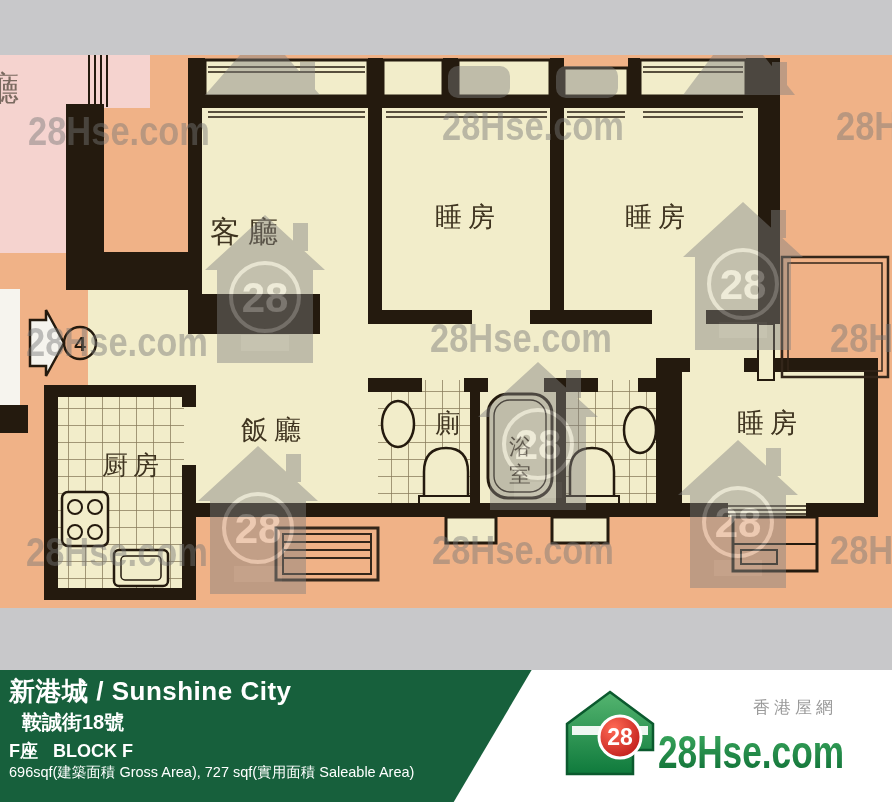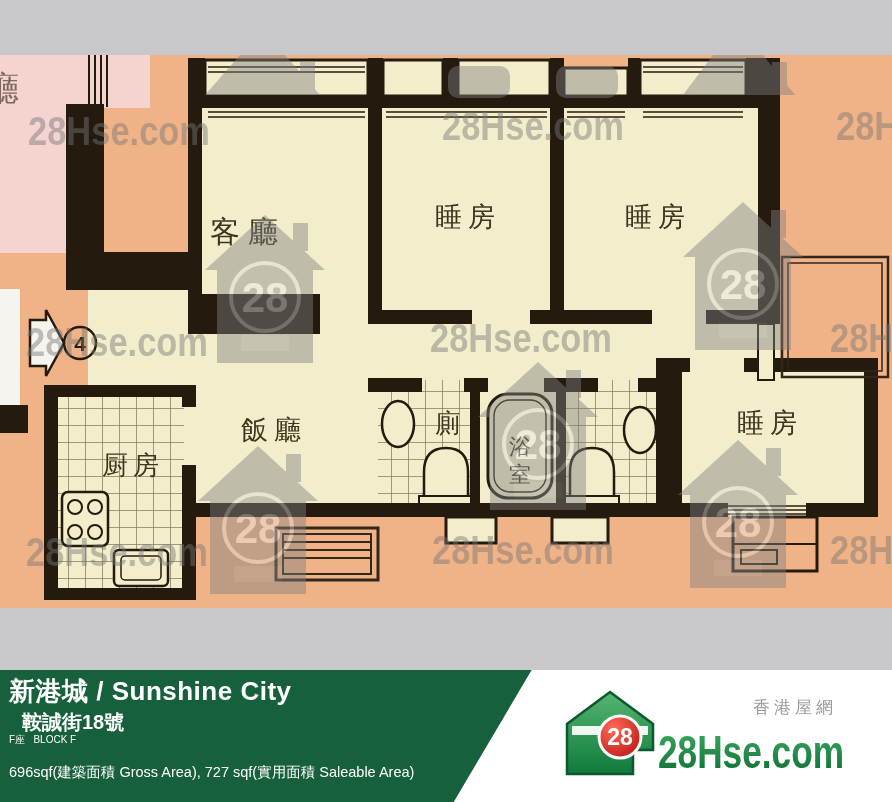--- a/index.html
+++ b/index.html
@@ -9,21 +9,21 @@
   .strip{position:absolute;left:0;width:892px;background:#c8c8ca;}
   #strip-top{top:0;height:55px;}
   #strip-mid{top:608px;height:62px;}
   #plan-svg{position:absolute;top:55px;left:0;}
   #footer{position:absolute;top:670px;left:0;width:892px;height:136px;background:#ffffff;}
   #footer-green{position:absolute;inset:0;background:#17603c;
       clip-path:polygon(0 0,59.6% 0,50.6% 100%,0 100%);}
   .ftext{position:absolute;color:#ffffff;left:9px;line-height:1.1;}
   #f-title{top:7px;font-size:26px;font-weight:bold;letter-spacing:.5px;}
   #f-addr{top:41px;font-size:20px;font-weight:bold;padding-left:13px;}
-  #f-block{top:64px;font-size:10px;font-weight:normal;white-space:pre;}
+  #f-block{top:72px;font-size:18px;font-weight:bold;white-space:pre;}
   #f-area{top:95px;font-size:14.5px;white-space:pre;}
   #logo-svg{position:absolute;right:0;top:0;}
 </style>
 </head>
 <body>
 
 <div id="stage">
 
   <div id="strip-top" class="strip"></div>
 

